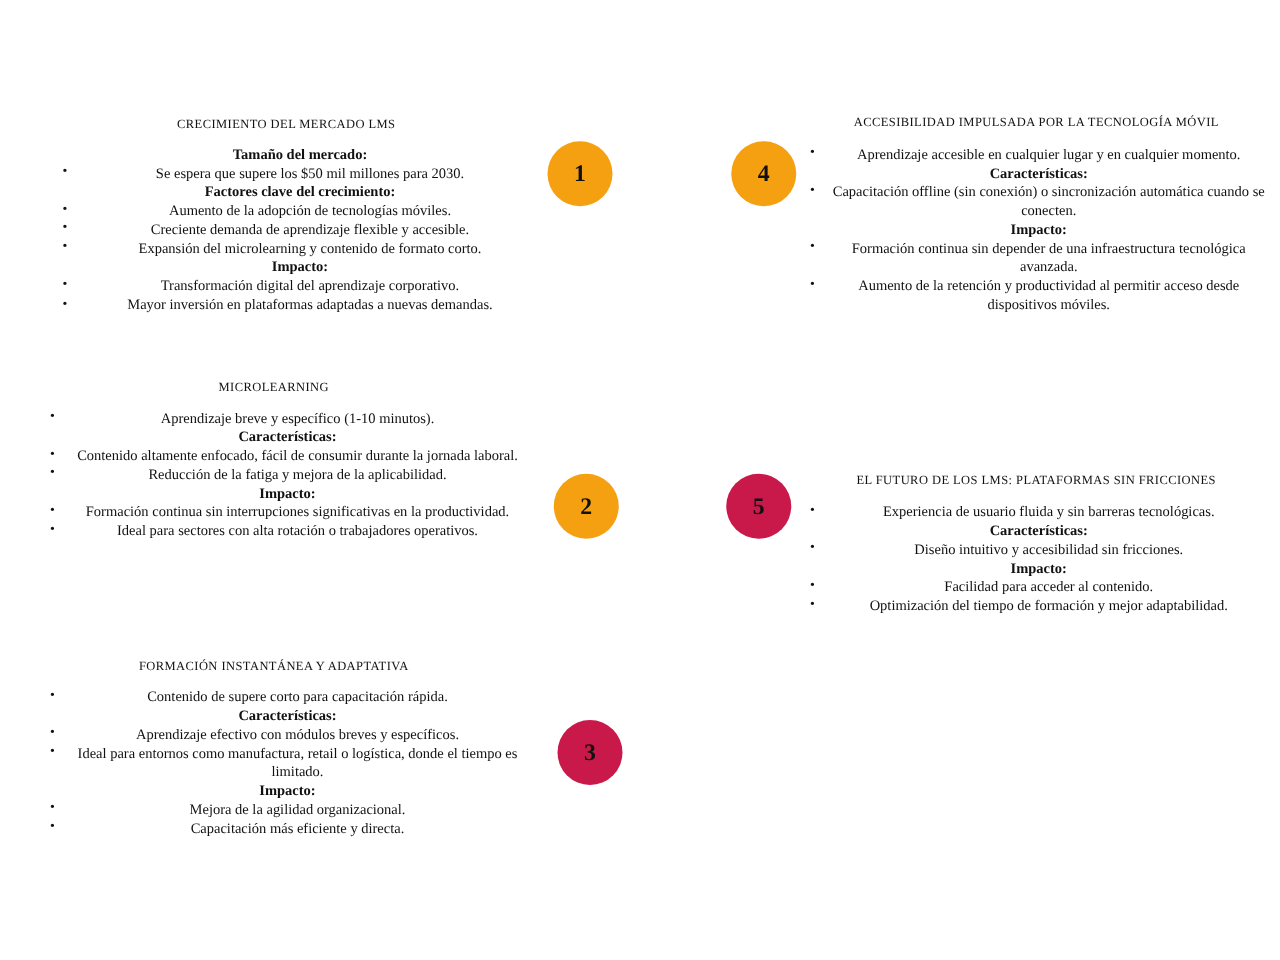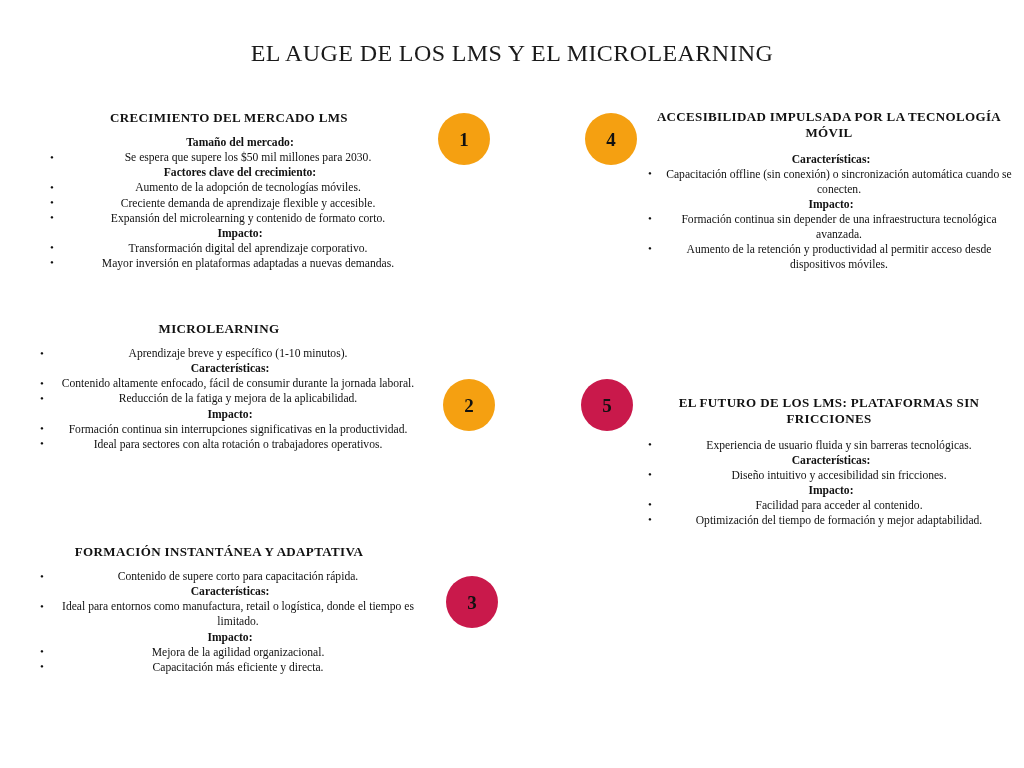--- a/index.html
+++ b/index.html
@@ -34,27 +34,27 @@
     letter-spacing: 0.4px;
     color: #1a1a1a;
     font-family: "Liberation Serif", "DejaVu Serif", serif;
   }
 
   
   .section {
     position: absolute;
   }
   .section-heading {
-    font-size: 13px;
-    font-weight: bold;
+    font-size: 10px;
+    font-weight: normal;
     text-align: center;
     letter-spacing: 0.35px;
     line-height: 1.25;
     color: #111111;
-    margin: 16px 0 9px 0;
+    margin: 0 0 9px 0;
   }
   .section-body {
     font-size: 11.6px;
     line-height: 1.30;
     color: #111111;
     text-align: center;
   }
   .label {
     font-weight: bold;
     margin: 0;
@@ -121,21 +121,20 @@
   #badge-2 { left: 443px; top: 379px; width: 52px; height: 52px; }
   #badge-3 { left: 446px; top: 576px; width: 52px; height: 52px; }
   #badge-4 { left: 585px; top: 113px; width: 52px; height: 52px; }
   #badge-5 { left: 581px; top: 379px; width: 52px; height: 52px; }
 </style>
 </head>
 <body>
 
 <div id="infographic">
 
-  <h1 class="main-title">EL AUGE DE LOS LMS Y EL MICROLEARNING</h1>
 
   <div class="section" id="sec-1">
     <div class="section-heading">CRECIMIENTO DEL MERCADO LMS</div>
     <div class="section-body">
         <div class="label">Tamaño del mercado:</div>
         <ul class="bullets">
           <li>Se espera que supere los $50 mil millones para 2030.</li>
         </ul>
         <div class="label">Factores clave del crecimiento:</div>
         <ul class="bullets">
@@ -171,33 +170,37 @@
   </div>
 
   <div class="section" id="sec-3">
     <div class="section-heading">FORMACIÓN INSTANTÁNEA Y ADAPTATIVA</div>
     <div class="section-body">
         <ul class="bullets">
           <li>Contenido de supere corto para capacitación rápida.</li>
         </ul>
         <div class="label">Características:</div>
         <ul class="bullets">
+          <li>Aprendizaje efectivo con módulos breves y específicos.</li>
           <li>Ideal para entornos como manufactura, retail o logística, donde el tiempo es limitado.</li>
         </ul>
         <div class="label">Impacto:</div>
         <ul class="bullets">
           <li>Mejora de la agilidad organizacional.</li>
           <li>Capacitación más eficiente y directa.</li>
         </ul>
       </div>
   </div>
 
   <div class="section" id="sec-4">
     <div class="section-heading">ACCESIBILIDAD IMPULSADA POR LA TECNOLOGÍA MÓVIL</div>
     <div class="section-body">
+        <ul class="bullets">
+          <li>Aprendizaje accesible en cualquier lugar y en cualquier momento.</li>
+        </ul>
         <div class="label">Características:</div>
         <ul class="bullets">
           <li>Capacitación offline (sin conexión) o sincronización automática cuando se conecten.</li>
         </ul>
         <div class="label">Impacto:</div>
         <ul class="bullets">
           <li>Formación continua sin depender de una infraestructura tecnológica avanzada.</li>
           <li>Aumento de la retención y productividad al permitir acceso desde dispositivos móviles.</li>
         </ul>
       </div>

